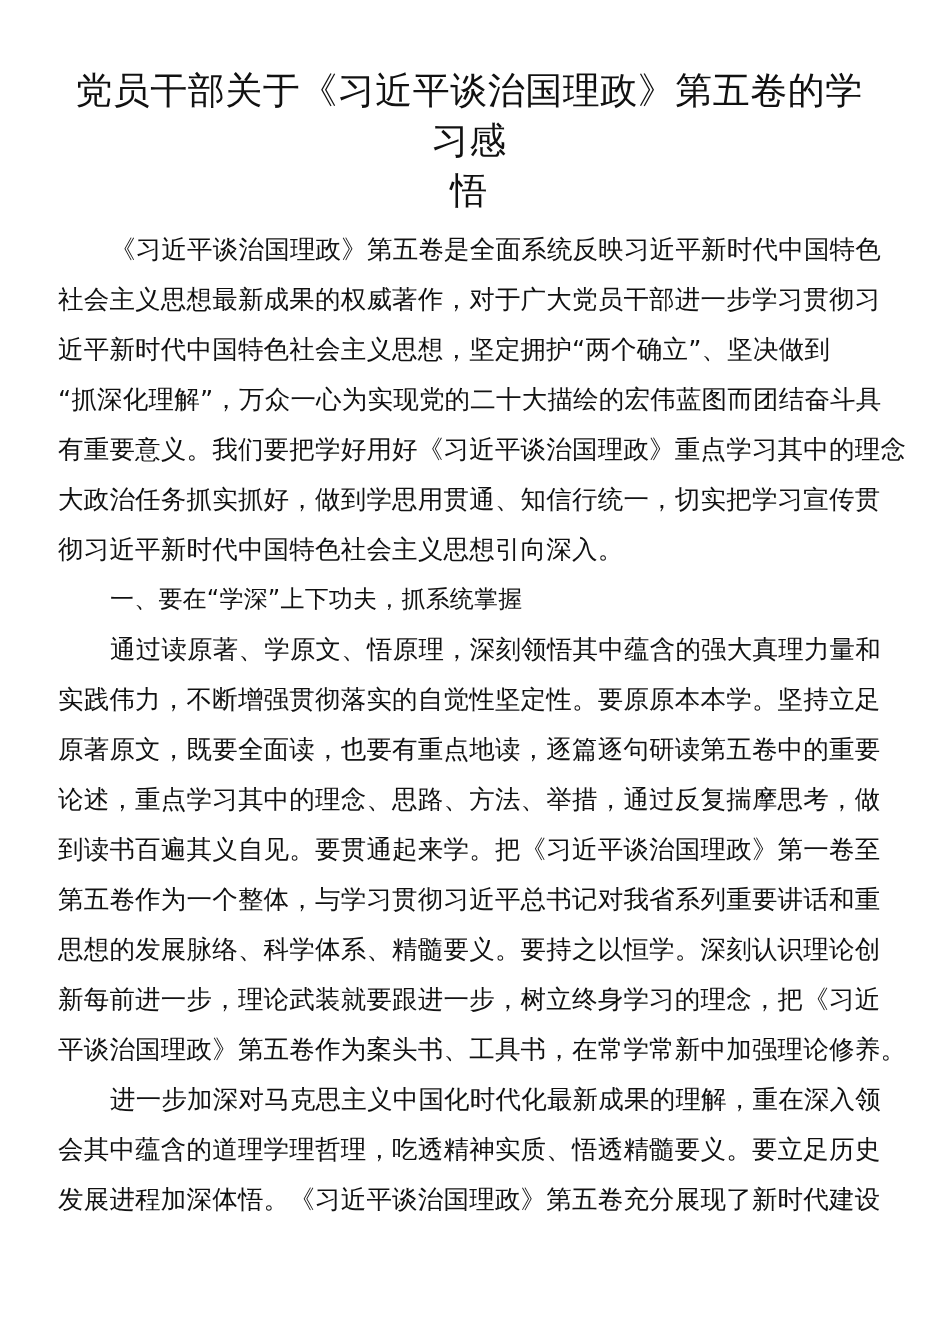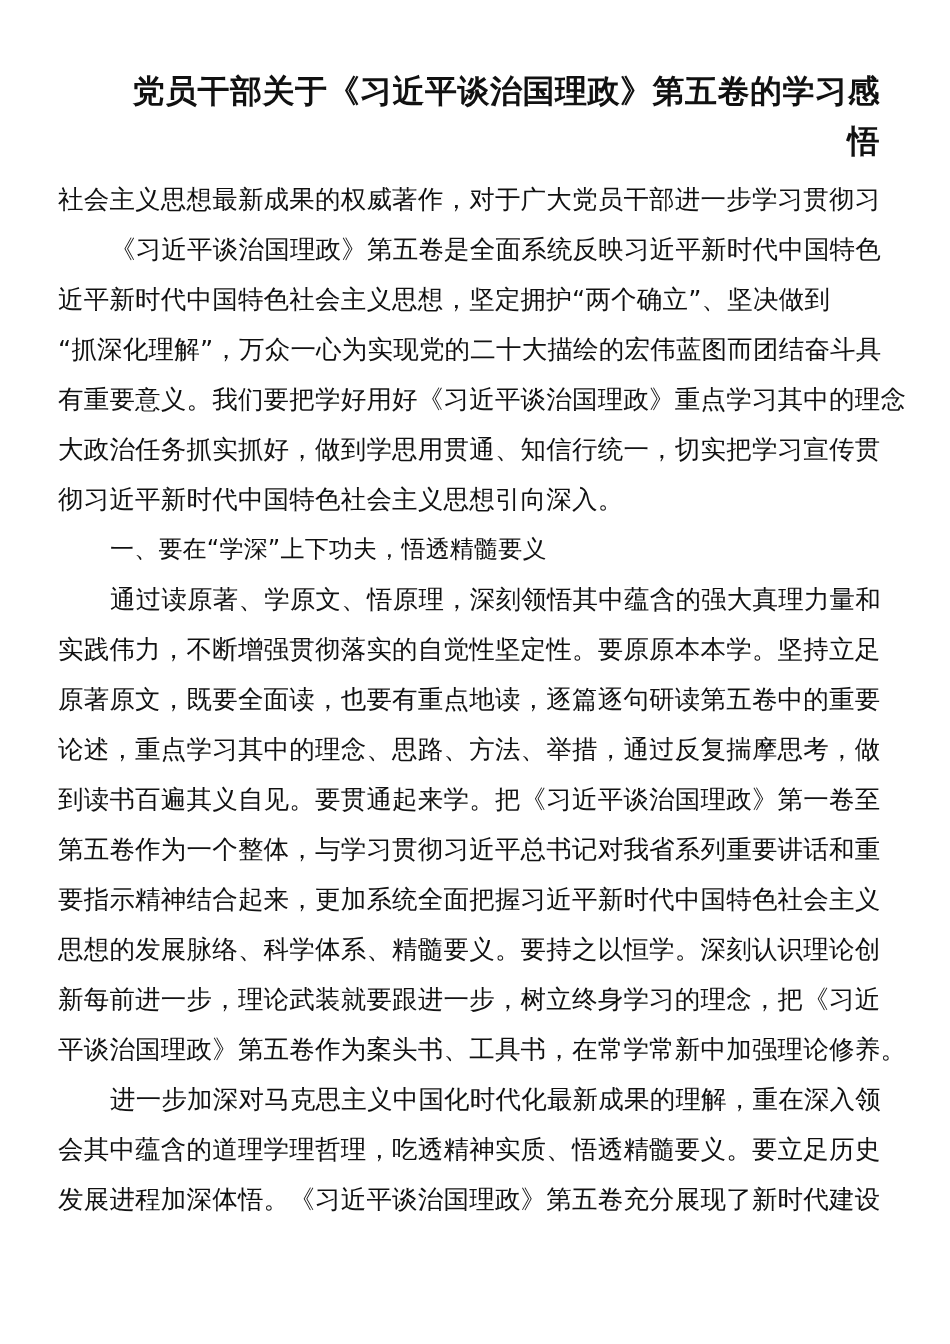--- a/index.html
+++ b/index.html
@@ -3,59 +3,58 @@
   <meta charset="utf-8">
   <style>
     html, body { margin: 0; padding: 0; background: #ffffff; }
     body { width: 950px; height: 1344px; overflow: hidden; position: relative; }
     .page {
       position: absolute; left: 58px; top: 66px; width: 822px;
       font-family: "DejaVu Sans", "Liberation Sans", sans-serif;
       color: #111111;
     }
     .title {
-      font-size: 32px; line-height: 50px; text-align: right;
-      margin: 0 0 8px 0; font-weight: bold; letter-spacing: 0.5px;
+      font-size: 37px; line-height: 50px; text-align: center;
+      margin: 0 0 8px 0; font-weight: normal; letter-spacing: 0.5px;
     }
     .line {
       font-size: 25.5px; line-height: 50px; height: 50px;
       white-space: nowrap; letter-spacing: 0.2px;
     }
     .indent { padding-left: 52px; }
     .head { font-size: 24px; padding-left: 52px; }
   </style>
 </head>
 <body>
 
 <div class="page">
   <div class="title">
     <div>党员干部关于《习近平谈治国理政》第五卷的学习感</div>
     <div>悟</div>
   </div>
 
   <div>
+    <div class="line indent">《习近平谈治国理政》第五卷是全面系统反映习近平新时代中国特色</div>
     <div class="line">社会主义思想最新成果的权威著作，对于广大党员干部进一步学习贯彻习</div>
-    <div class="line indent">《习近平谈治国理政》第五卷是全面系统反映习近平新时代中国特色</div>
     <div class="line">近平新时代中国特色社会主义思想，坚定拥护“两个确立”、坚决做到</div>
     <div class="line">“抓深化理解”，万众一心为实现党的二十大描绘的宏伟蓝图而团结奋斗具</div>
     <div class="line">有重要意义。我们要把学好用好《习近平谈治国理政》重点学习其中的理念</div>
     <div class="line">大政治任务抓实抓好，做到学思用贯通、知信行统一，切实把学习宣传贯</div>
     <div class="line">彻习近平新时代中国特色社会主义思想引向深入。</div>
   </div>
 
-  <div class="line head">一、要在“学深”上下功夫，悟透精髓要义</div>
+  <div class="line head">一、要在“学深”上下功夫，抓系统掌握</div>
 
   <div>
     <div class="line indent">通过读原著、学原文、悟原理，深刻领悟其中蕴含的强大真理力量和</div>
     <div class="line">实践伟力，不断增强贯彻落实的自觉性坚定性。要原原本本学。坚持立足</div>
     <div class="line">原著原文，既要全面读，也要有重点地读，逐篇逐句研读第五卷中的重要</div>
     <div class="line">论述，重点学习其中的理念、思路、方法、举措，通过反复揣摩思考，做</div>
     <div class="line">到读书百遍其义自见。要贯通起来学。把《习近平谈治国理政》第一卷至</div>
     <div class="line">第五卷作为一个整体，与学习贯彻习近平总书记对我省系列重要讲话和重</div>
-    <div class="line">要指示精神结合起来，更加系统全面把握习近平新时代中国特色社会主义</div>
     <div class="line">思想的发展脉络、科学体系、精髓要义。要持之以恒学。深刻认识理论创</div>
     <div class="line">新每前进一步，理论武装就要跟进一步，树立终身学习的理念，把《习近</div>
     <div class="line">平谈治国理政》第五卷作为案头书、工具书，在常学常新中加强理论修养。</div>
   </div>
 
 
   <div>
     <div class="line indent">进一步加深对马克思主义中国化时代化最新成果的理解，重在深入领</div>
     <div class="line">会其中蕴含的道理学理哲理，吃透精神实质、悟透精髓要义。要立足历史</div>
     <div class="line">发展进程加深体悟。《习近平谈治国理政》第五卷充分展现了新时代建设</div>

